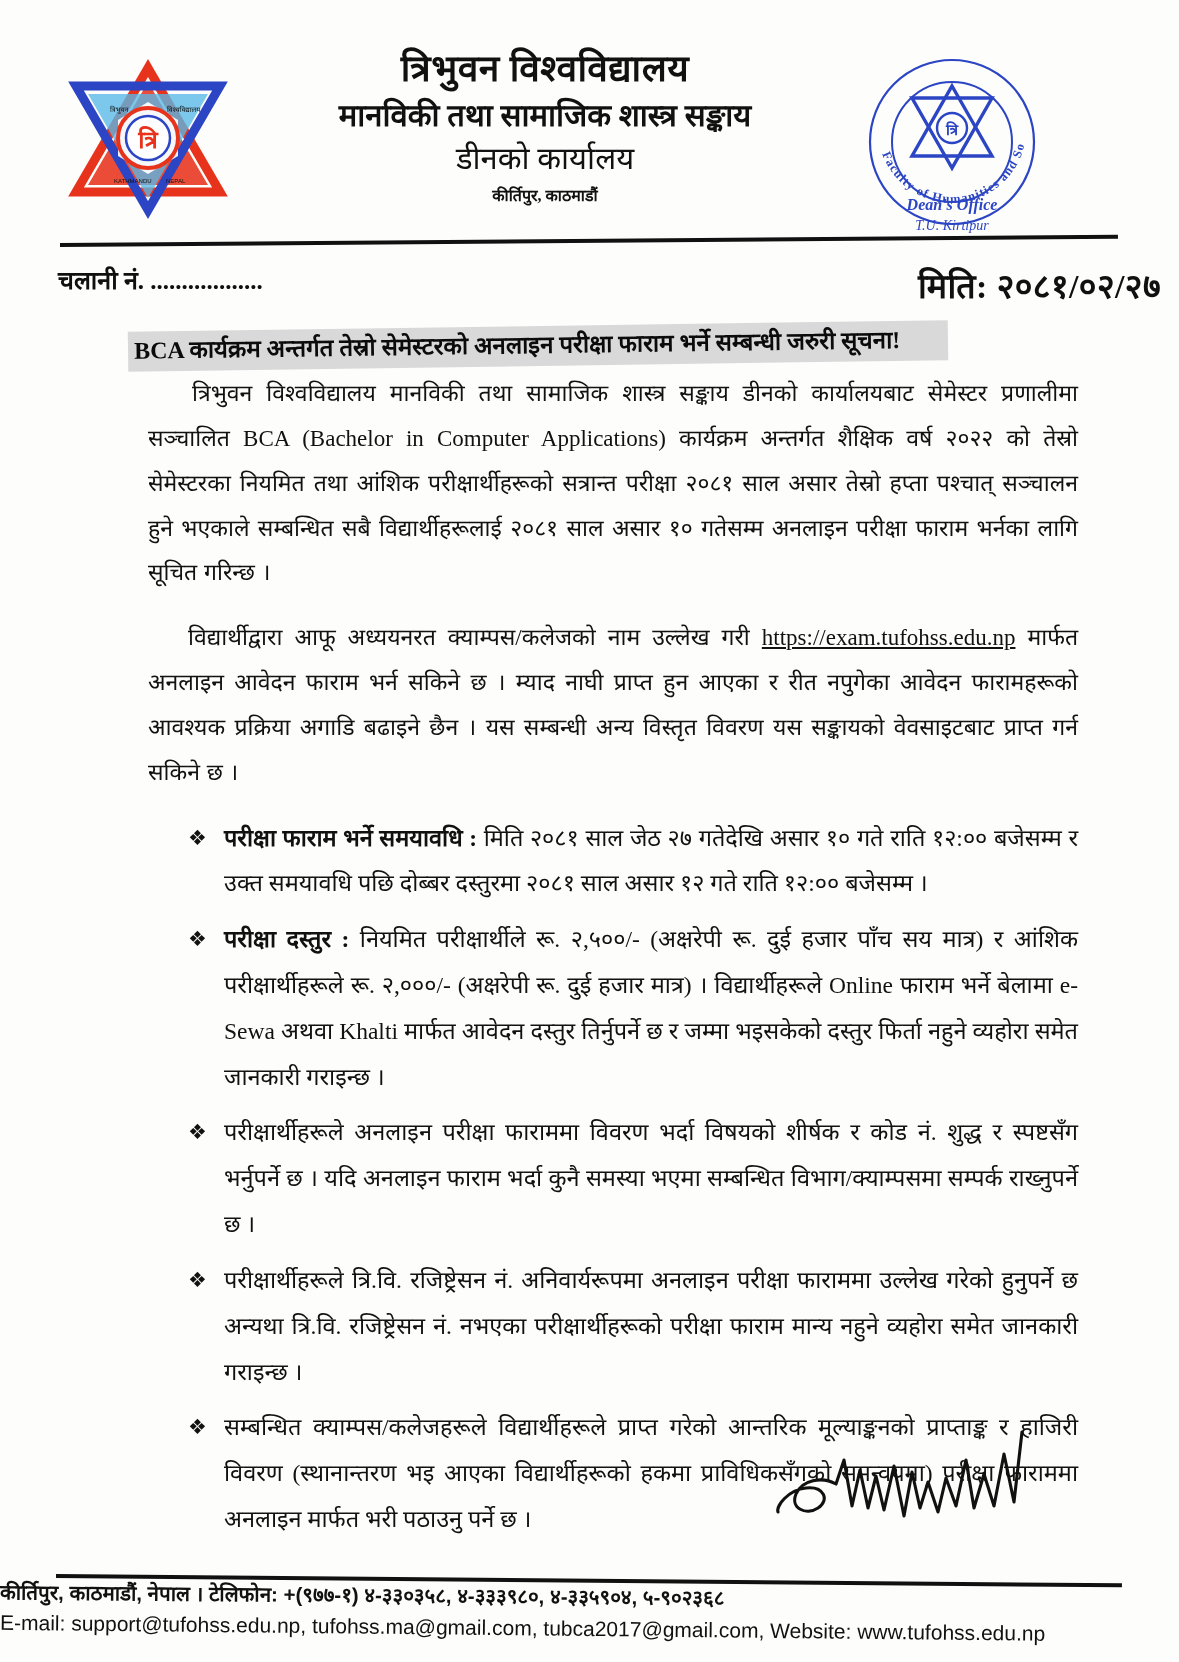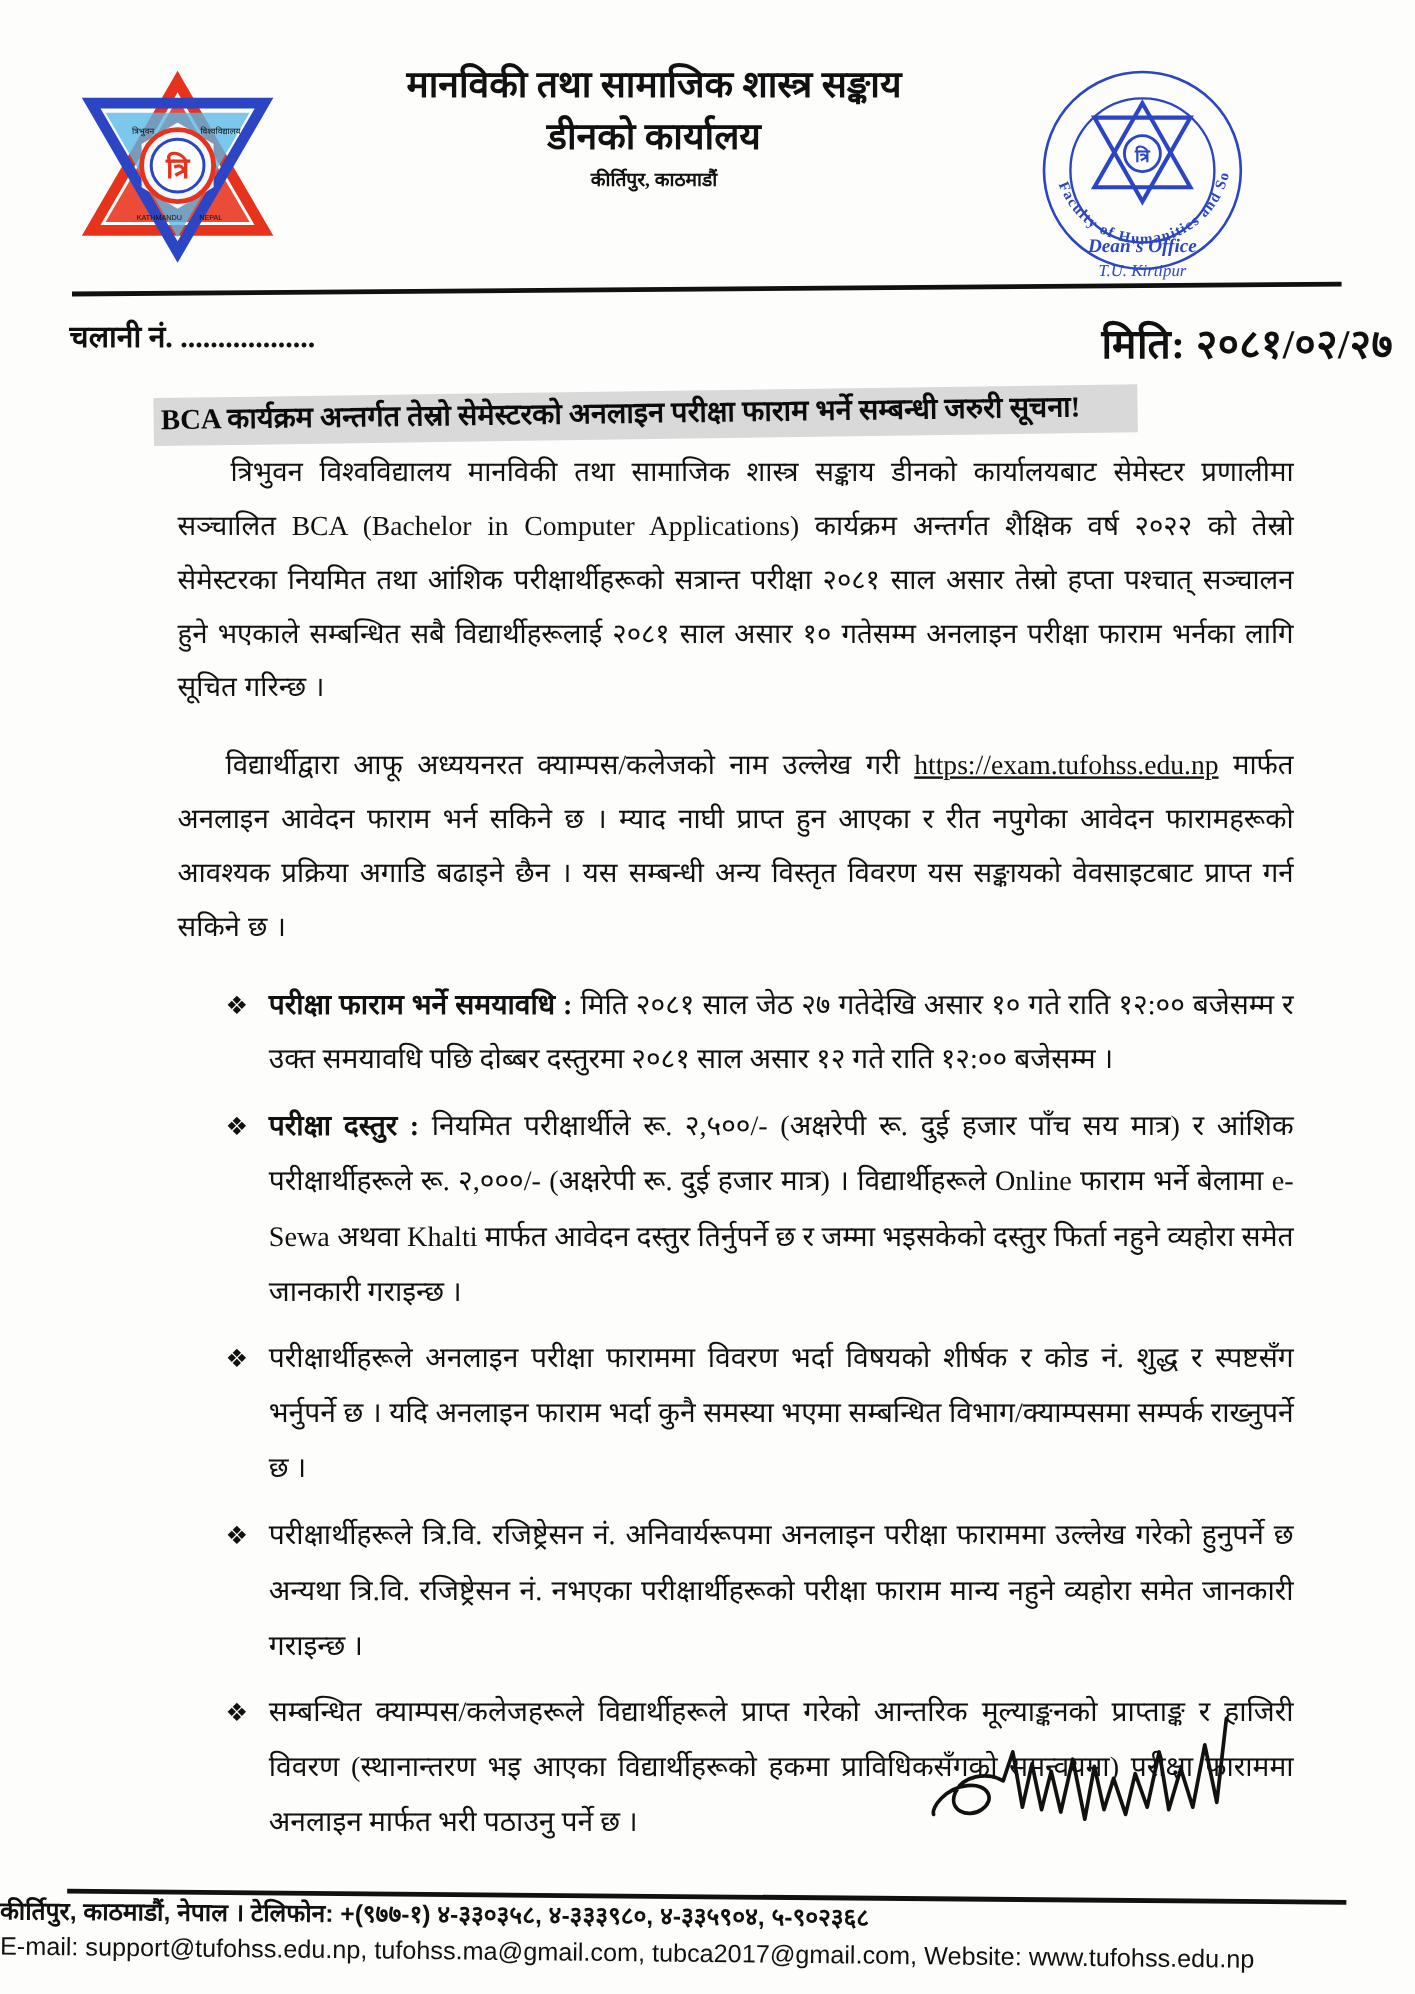--- a/index.html
+++ b/index.html
@@ -60,21 +60,21 @@
   }
   .head-line2 {
     font-size: 31px;
     font-weight: bold;
     line-height: 1.3;
     margin-top: 5px;
     color: #111;
   }
   .head-line3 {
     font-size: 31px;
-    font-weight: bold;
+    font-weight: normal;
     line-height: 1.3;
     margin-top: 3px;
     color: #111;
   }
   .head-line4 {
     font-size: 16px;
     font-weight: bold;
     line-height: 1.3;
     margin-top: 6px;
     color: #111;
@@ -251,20 +251,21 @@
         <text x="86" y="96" font-size="24" text-anchor="middle" fill="#e8331c" font-family="'Liberation Serif',serif" font-weight="bold">त्रि</text>
 
         <text x="48" y="60" font-size="7" fill="#111" font-family="'Liberation Sans',sans-serif">त्रिभुवन</text>
         <text x="105" y="60" font-size="7" fill="#111" font-family="'Liberation Sans',sans-serif">विश्वविद्यालय</text>
         <text x="52" y="131" font-size="6" fill="#111" font-family="'Liberation Sans',sans-serif">KATHMANDU</text>
         <text x="104" y="131" font-size="6" fill="#111" font-family="'Liberation Sans',sans-serif">NEPAL</text>
       </svg>
     </div>
 
     <div class="head-titles">
+      <div class="head-line1">त्रिभुवन विश्वविद्यालय</div>
       <div class="head-line2">मानविकी तथा सामाजिक शास्त्र सङ्काय</div>
       <div class="head-line3">डीनको कार्यालय</div>
       <div class="head-line4">कीर्तिपुर, काठमाडौं</div>
     </div>
 
     <div class="logo-right">
       <svg viewBox="0 0 200 200" width="200" height="200" aria-hidden="true">
         <defs>
           <path id="arcTop" d="M 24,108 A 78,78 0 0 1 176,108" fill="none"></path>
           <path id="arcBot" d="M 28,104 A 74,74 0 0 0 172,104" fill="none"></path>

